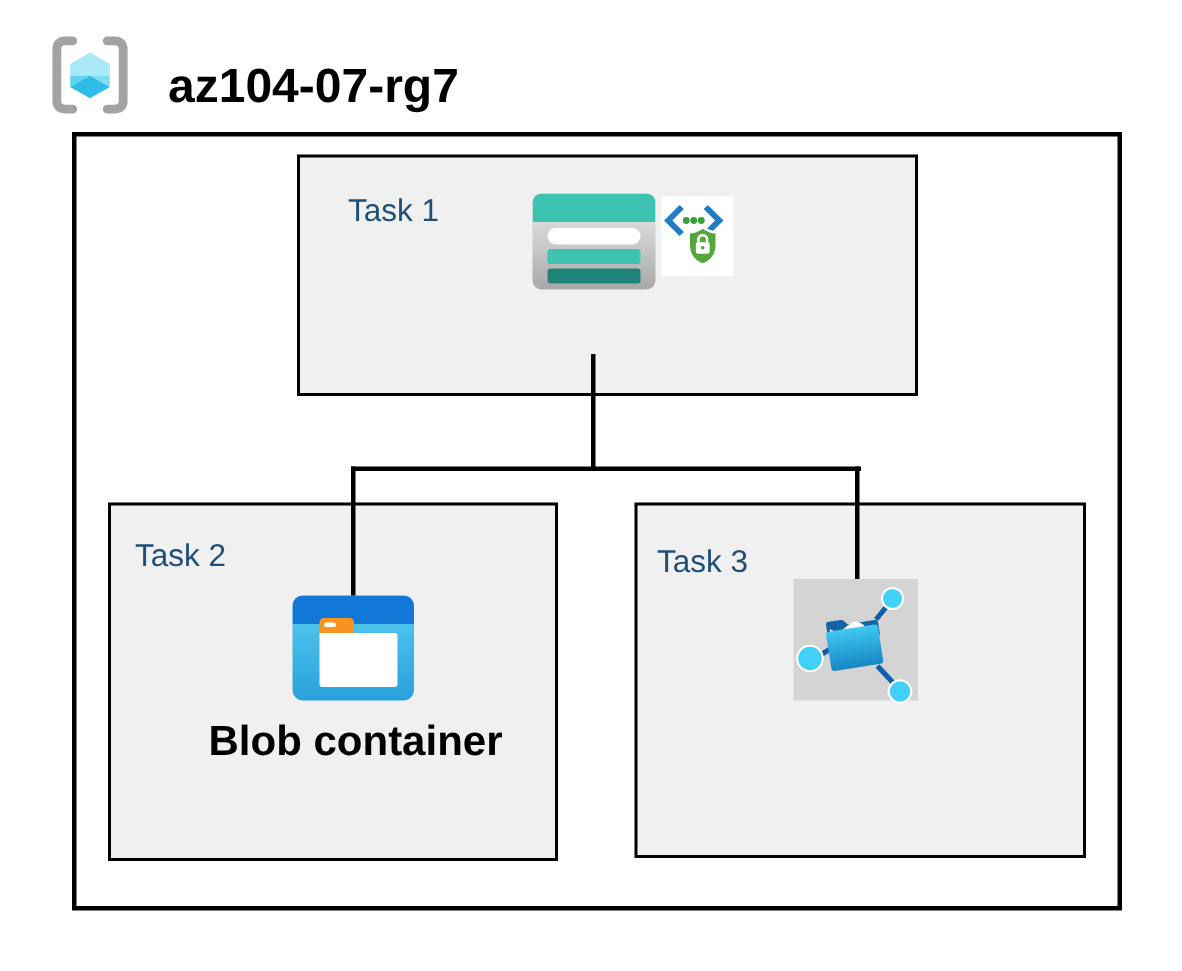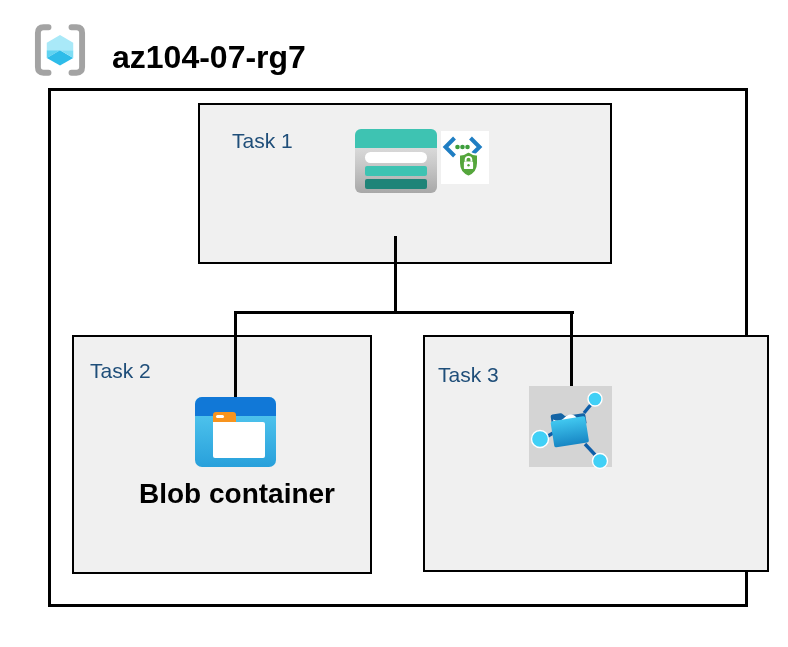--- a/index.html
+++ b/index.html
@@ -16,21 +16,21 @@
   }
 
   
   .outer-box {
     position:absolute; left:48px; top:88px; width:694px; height:513px;
     border:3px solid #000; background:#ffffff;
   }
   .task-box { position:absolute; border:2.5px solid #000; background:#f0f0f0; }
   .task1 { left:198px; top:103px; width:410px; height:157px; }
   .task2 { left:72px;  top:335px; width:296px; height:235px; }
-  .task3 { left:423px; top:335px; width:297px; height:233px;padding-left:45px; }
+  .task3 { left:423px; top:335px; width:297px; height:233px; }
   .task-label {
     position:absolute; font-size:21px; font-weight:normal; color:#1f4e79; white-space:nowrap;margin-top:21px;
   }
   .task1 .task-label { left:32px; top:3px; }
   .task2 .task-label { left:16px; top:1px; }
   .task3 .task-label { left:13px; top:5px; }
   .item-label {
     position:absolute; font-size:28px; font-weight:bold; color:#000;
     text-align:center; white-space:nowrap;
   }

